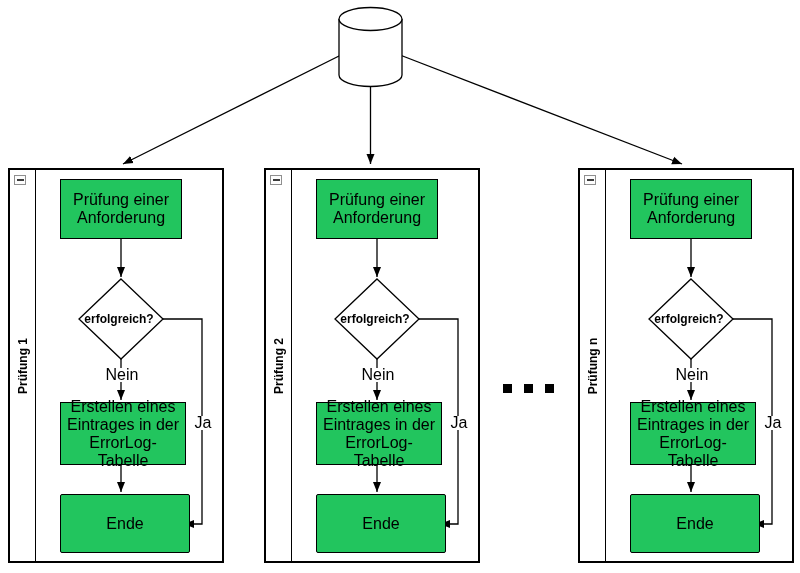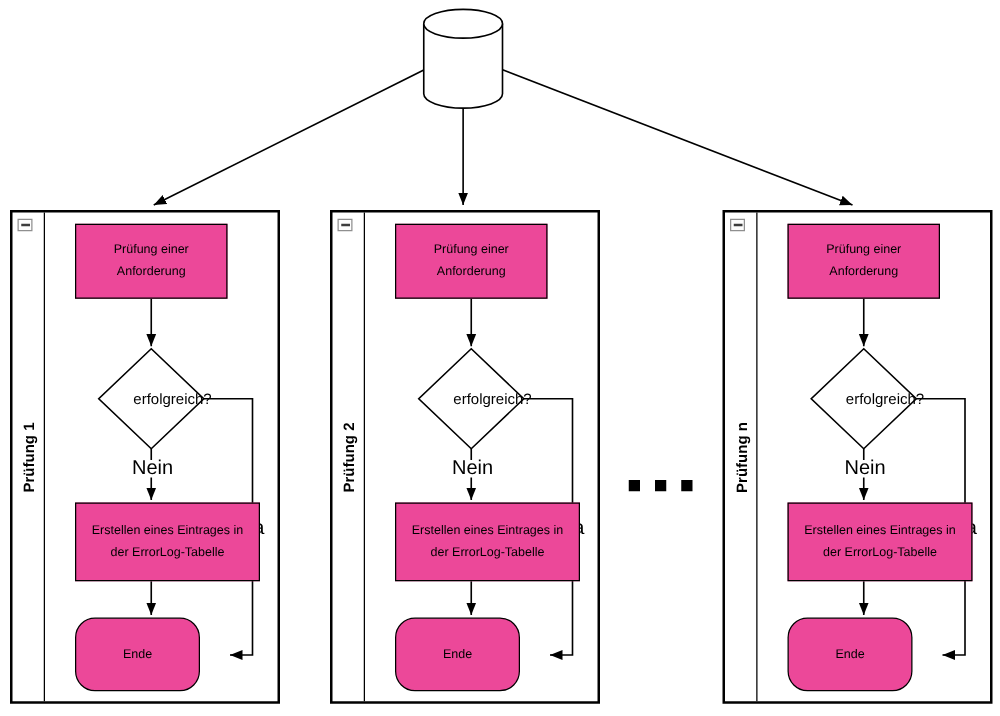--- a/index.html
+++ b/index.html
@@ -25,30 +25,30 @@
     font-size:12px;font-weight:bold;
   }
   .collapse-btn{
     position:absolute;left:4px;top:5px;width:12px;height:10px;
     border:1px solid #8f8f8f;background:#fdfdfd;box-sizing:border-box;
     display:flex;align-items:center;justify-content:center;
   }
   .collapse-btn .minus{width:7px;height:2px;background:#3c3c3c;}
   .lane-svg{position:absolute;left:0;top:0;}
   .node{
-    position:absolute;box-sizing:border-box;border:1.3px solid #000;background:#ec4899;
+    position:absolute;box-sizing:border-box;border:1.3px solid #000;background:#22c55e;
     display:flex;align-items:center;justify-content:center;text-align:center;
-    font-size:10px;line-height:18px;padding:0 5px;
+    font-size:16px;line-height:18px;padding:0 5px;
   }
   .node.process{left:50px;top:9px;width:122px;height:60px;}
-  .node.log{left:50px;top:232px;width:148px;height:63px;}
-  .node.end{left:50px;top:324px;width:100px;height:59px;border-radius:16px;}
+  .node.log{left:50px;top:232px;width:126px;height:63px;}
+  .node.end{left:50px;top:324px;width:130px;height:59px;border-radius:2px;}
   .diamond-label{
-    position:absolute;left:78px;top:141px;width:100px;height:16px;
-    font-size:12px;line-height:16px;text-align:center;
+    position:absolute;left:59px;top:141px;width:100px;height:16px;
+    font-size:12px;line-height:16px;text-align:center;font-weight:bold;
   }
   .edge-label{
     position:absolute;background:#fff;font-size:16px;line-height:14px;
     text-align:center;padding:0 1px;
   }
   .edge-label.no{left:91px;top:198px;width:40px;}
   .edge-label.yes{left:180px;top:246px;width:24px;}
   .ellipsis{position:absolute;left:503px;top:384px;display:flex;gap:12px;}
   .ellipsis .dot{width:9px;height:9px;background:#000;}
   .sr{position:absolute;font-size:0;line-height:0;color:transparent;}

